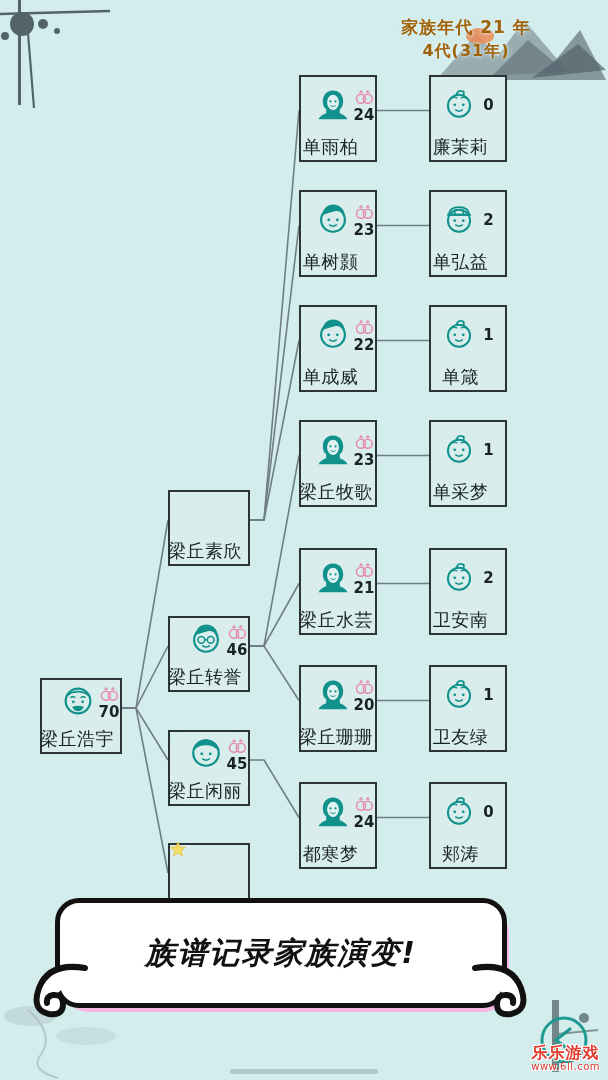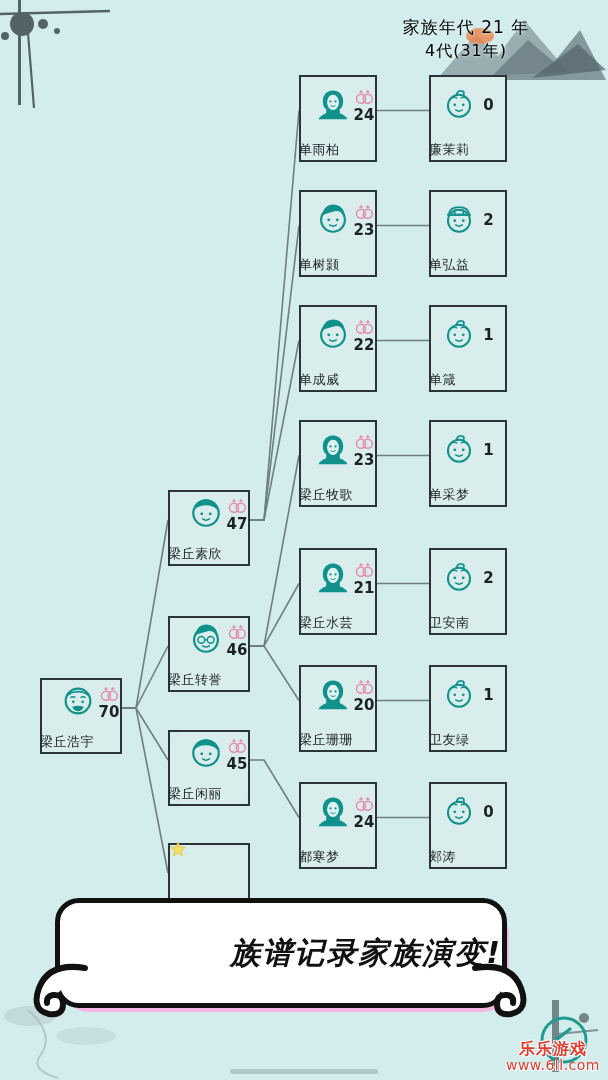--- a/index.html
+++ b/index.html
@@ -16,22 +16,22 @@
   .ink-bl{left:0;bottom:0;width:230px;height:90px;opacity:.45;}
   .ink-top{right:0;top:0;width:180px;height:90px;opacity:.9;}
   .ink-br{right:0;bottom:0;width:120px;height:80px;opacity:.8;}
 
   
   #title-wrap{
     position:absolute;right:42px;top:16px;width:200px;
     text-align:center;z-index:6;
   }
   .title-line{
-    color:#000000;font-size:17px;line-height:23px;
-    font-weight:400;letter-spacing:1px;
+    color:#a16207;font-size:17px;line-height:23px;
+    font-weight:700;letter-spacing:1px;
     text-shadow:0 0 3px rgba(225,245,245,.9),0 0 6px rgba(225,245,245,.7);
     white-space:nowrap;
   }
   .title-line.sub{font-size:16px;}
 
   
   #tree{position:absolute;inset:0;z-index:3;}
   #links{position:absolute;inset:0;z-index:2;}
 
   .card{
@@ -57,36 +57,36 @@
   }
   .card .av{width:34px;height:34px;flex:none;}
   .card .meta{display:flex;flex-direction:column;align-items:center;width:26px;}
   .card .rings{width:20px;height:15px;}
   .card .age{
     font-size:15px;color:#1b2226;line-height:15px;font-weight:600;
     font-family:"DejaVu Sans","Liberation Sans",sans-serif;
   }
   .card .age.solo{font-size:15px;margin-left:4px;}
   .card .name{
-    position:absolute;left:0;right:15px;bottom:3px;text-align:left;
-    font-size:13px;color:#1b2226;letter-spacing:.5px;white-space:nowrap;
+    position:absolute;left:0;right:15px;bottom:3px;text-align:center;
+    font-size:18px;color:#1b2226;letter-spacing:.5px;white-space:nowrap;
   }
   .card .star{position:absolute;left:2px;top:-2px;width:16px;height:16px;z-index:5;}
   .card.baby .top{justify-content:center;gap:3px;}
 
   
   #bubble-wrap{position:absolute;left:55px;top:898px;width:450px;height:118px;z-index:8;}
   #bubble-shadow{
     position:absolute;left:8px;top:10px;width:446px;height:104px;
     background:#f7b5e4;border-radius:26px;
   }
   #bubble{
     position:absolute;left:0;top:0;width:442px;height:100px;
     background:#fff;border:5px solid #111;border-radius:24px;
-    display:flex;align-items:center;justify-content:flex-end;
+    display:flex;align-items:center;justify-content:center;
   }
   #bubble-text{
     font-size:30px;font-weight:700;font-style:italic;color:#111;
     letter-spacing:2px;white-space:nowrap;
     font-family:"DejaVu Sans","Liberation Sans",sans-serif;
   }
   .curl{position:absolute;width:62px;height:62px;bottom:-8px;}
   .curl.left{left:-26px;}
   .curl.right{right:-26px;}
 
@@ -100,21 +100,21 @@
   }
   #watermark{
     position:absolute;right:8px;bottom:8px;z-index:10;text-align:center;
     line-height:1;
   }
   #wm-main{
     font-size:16px;font-weight:700;color:#e23b2e;letter-spacing:1px;
     text-shadow:1px 1px 0 #fff,-1px 1px 0 #fff,1px -1px 0 #fff,-1px -1px 0 #fff;
   }
   #wm-sub{
-    font-size:14px;color:#e23b2e;margin-top:1px;letter-spacing:.5px;
+    font-size:10px;color:#e23b2e;margin-top:1px;letter-spacing:.5px;
     text-shadow:1px 1px 0 #fff,-1px 1px 0 #fff;
   }
 </style>
 </head>
 <body>
 
 <div id="stage">
 
   <svg class="ink ink-tl" viewBox="0 0 120 110">
     <circle cx="22" cy="24" r="12" fill="#3d4d52"></circle>
@@ -205,38 +205,20 @@
       </div>
       <div class="card" style="left: 168px; top: 490px; width: 82px; height: 76px;">
         <span class="cn tl"></span>
         <span class="cn tr"></span>
         <span class="cn bl"></span>
         <span class="cn br"></span>
         <span class="edge t"></span>
         <span class="edge b"></span>
         <span class="edge l"></span>
         <span class="edge r"></span>
-        <div class="top">
-          <span><svg class="av" viewBox="0 0 40 40">
-              <circle cx="20" cy="20" r="15" fill="none" stroke="#11918c" stroke-width="2.6"></circle>
-              <path d="M6 17 C7 7 15 4 20 4 C26 4 33 8 34 17 C30 13 26 11 20 11 C14 11 9 13 6 17 Z" fill="#11918c"></path>
-              <circle cx="15" cy="21" r="1.7" fill="#11918c"></circle>
-              <circle cx="25" cy="21" r="1.7" fill="#11918c"></circle>
-              <path d="M16 27 Q20 30 24 27" stroke="#11918c" stroke-width="1.8" fill="none" stroke-linecap="round"></path>
-            </svg></span>
-          <span class="meta">
-            <span><svg class="rings" viewBox="0 0 26 20">
-                <circle cx="9" cy="13" r="6" fill="none" stroke="#e68ab0" stroke-width="2"></circle>
-                <circle cx="18" cy="13" r="6" fill="none" stroke="#e68ab0" stroke-width="2"></circle>
-                <path d="M6 5 L9 1 L12 5 Z" fill="#e68ab0"></path>
-                <path d="M15 5 L18 1 L21 5 Z" fill="#e68ab0"></path>
-              </svg></span>
-            <span class="age">47</span>
-          </span>
-        </div>
         <div class="name">梁丘素欣</div>
       </div>
       <div class="card" style="left: 168px; top: 616px; width: 82px; height: 76px; padding-left: 48px;">
         <span class="cn tl"></span>
         <span class="cn tr"></span>
         <span class="cn bl"></span>
         <span class="cn br"></span>
         <span class="edge t"></span>
         <span class="edge b"></span>
         <span class="edge l"></span>

